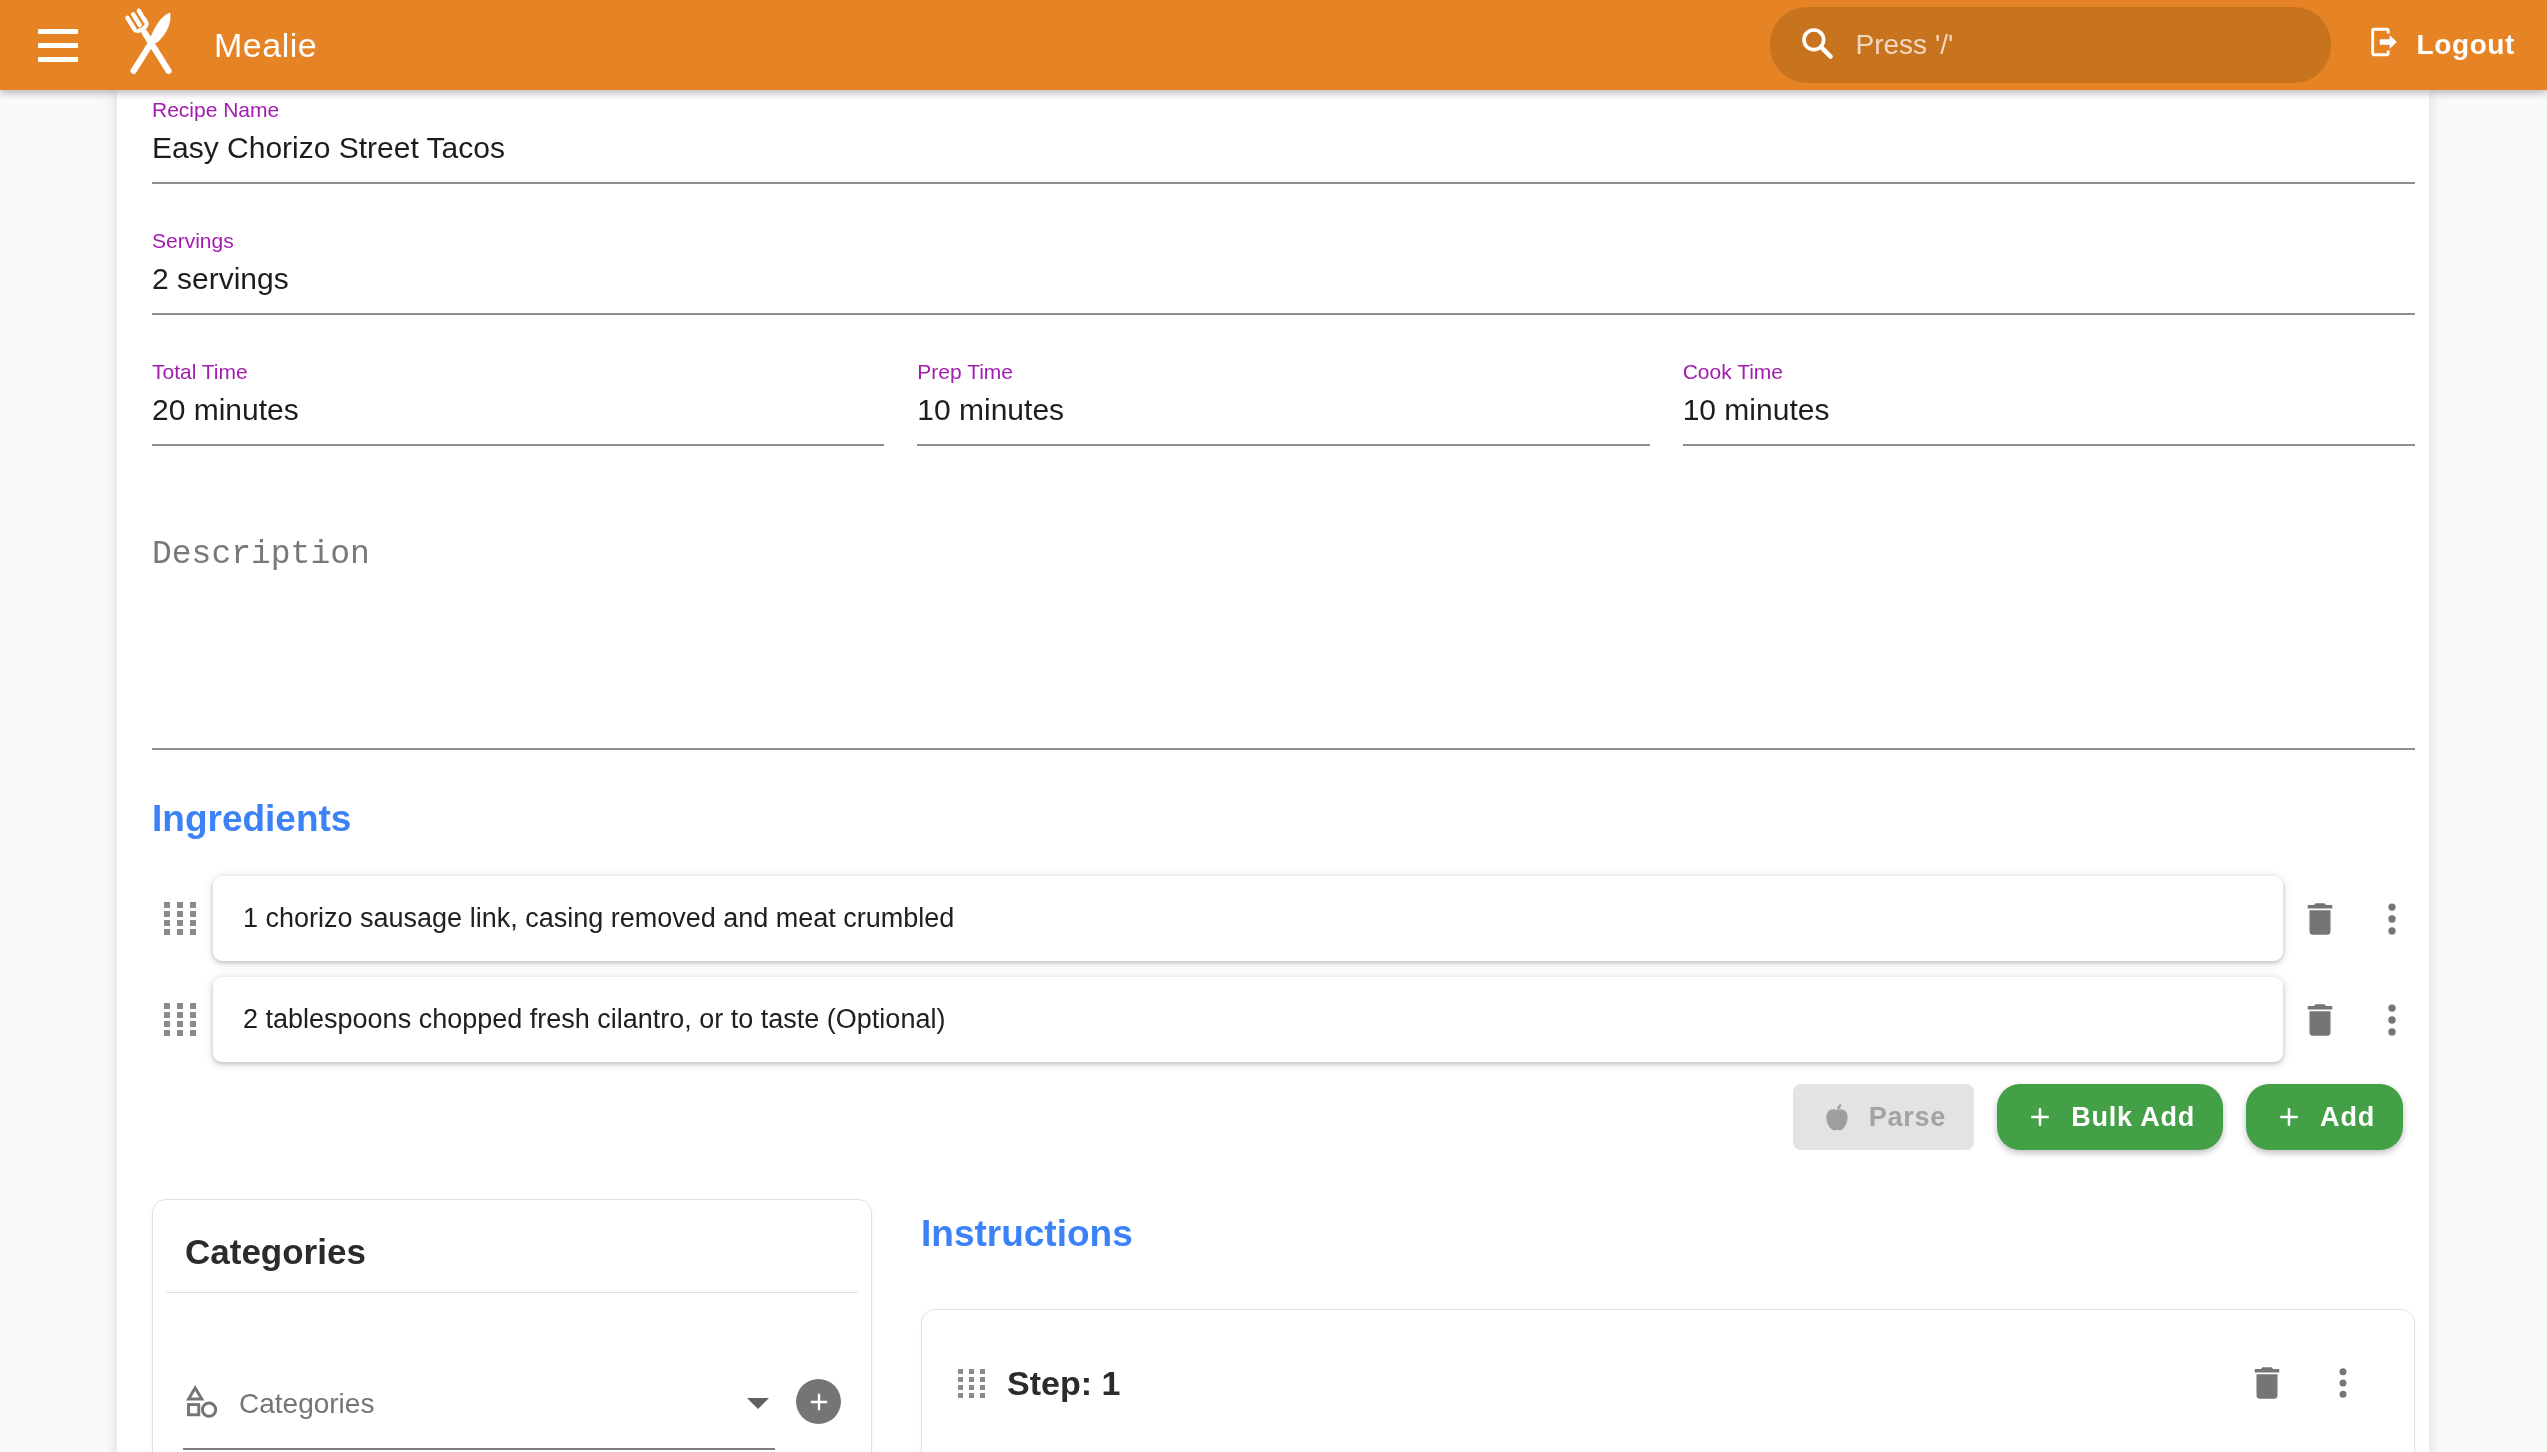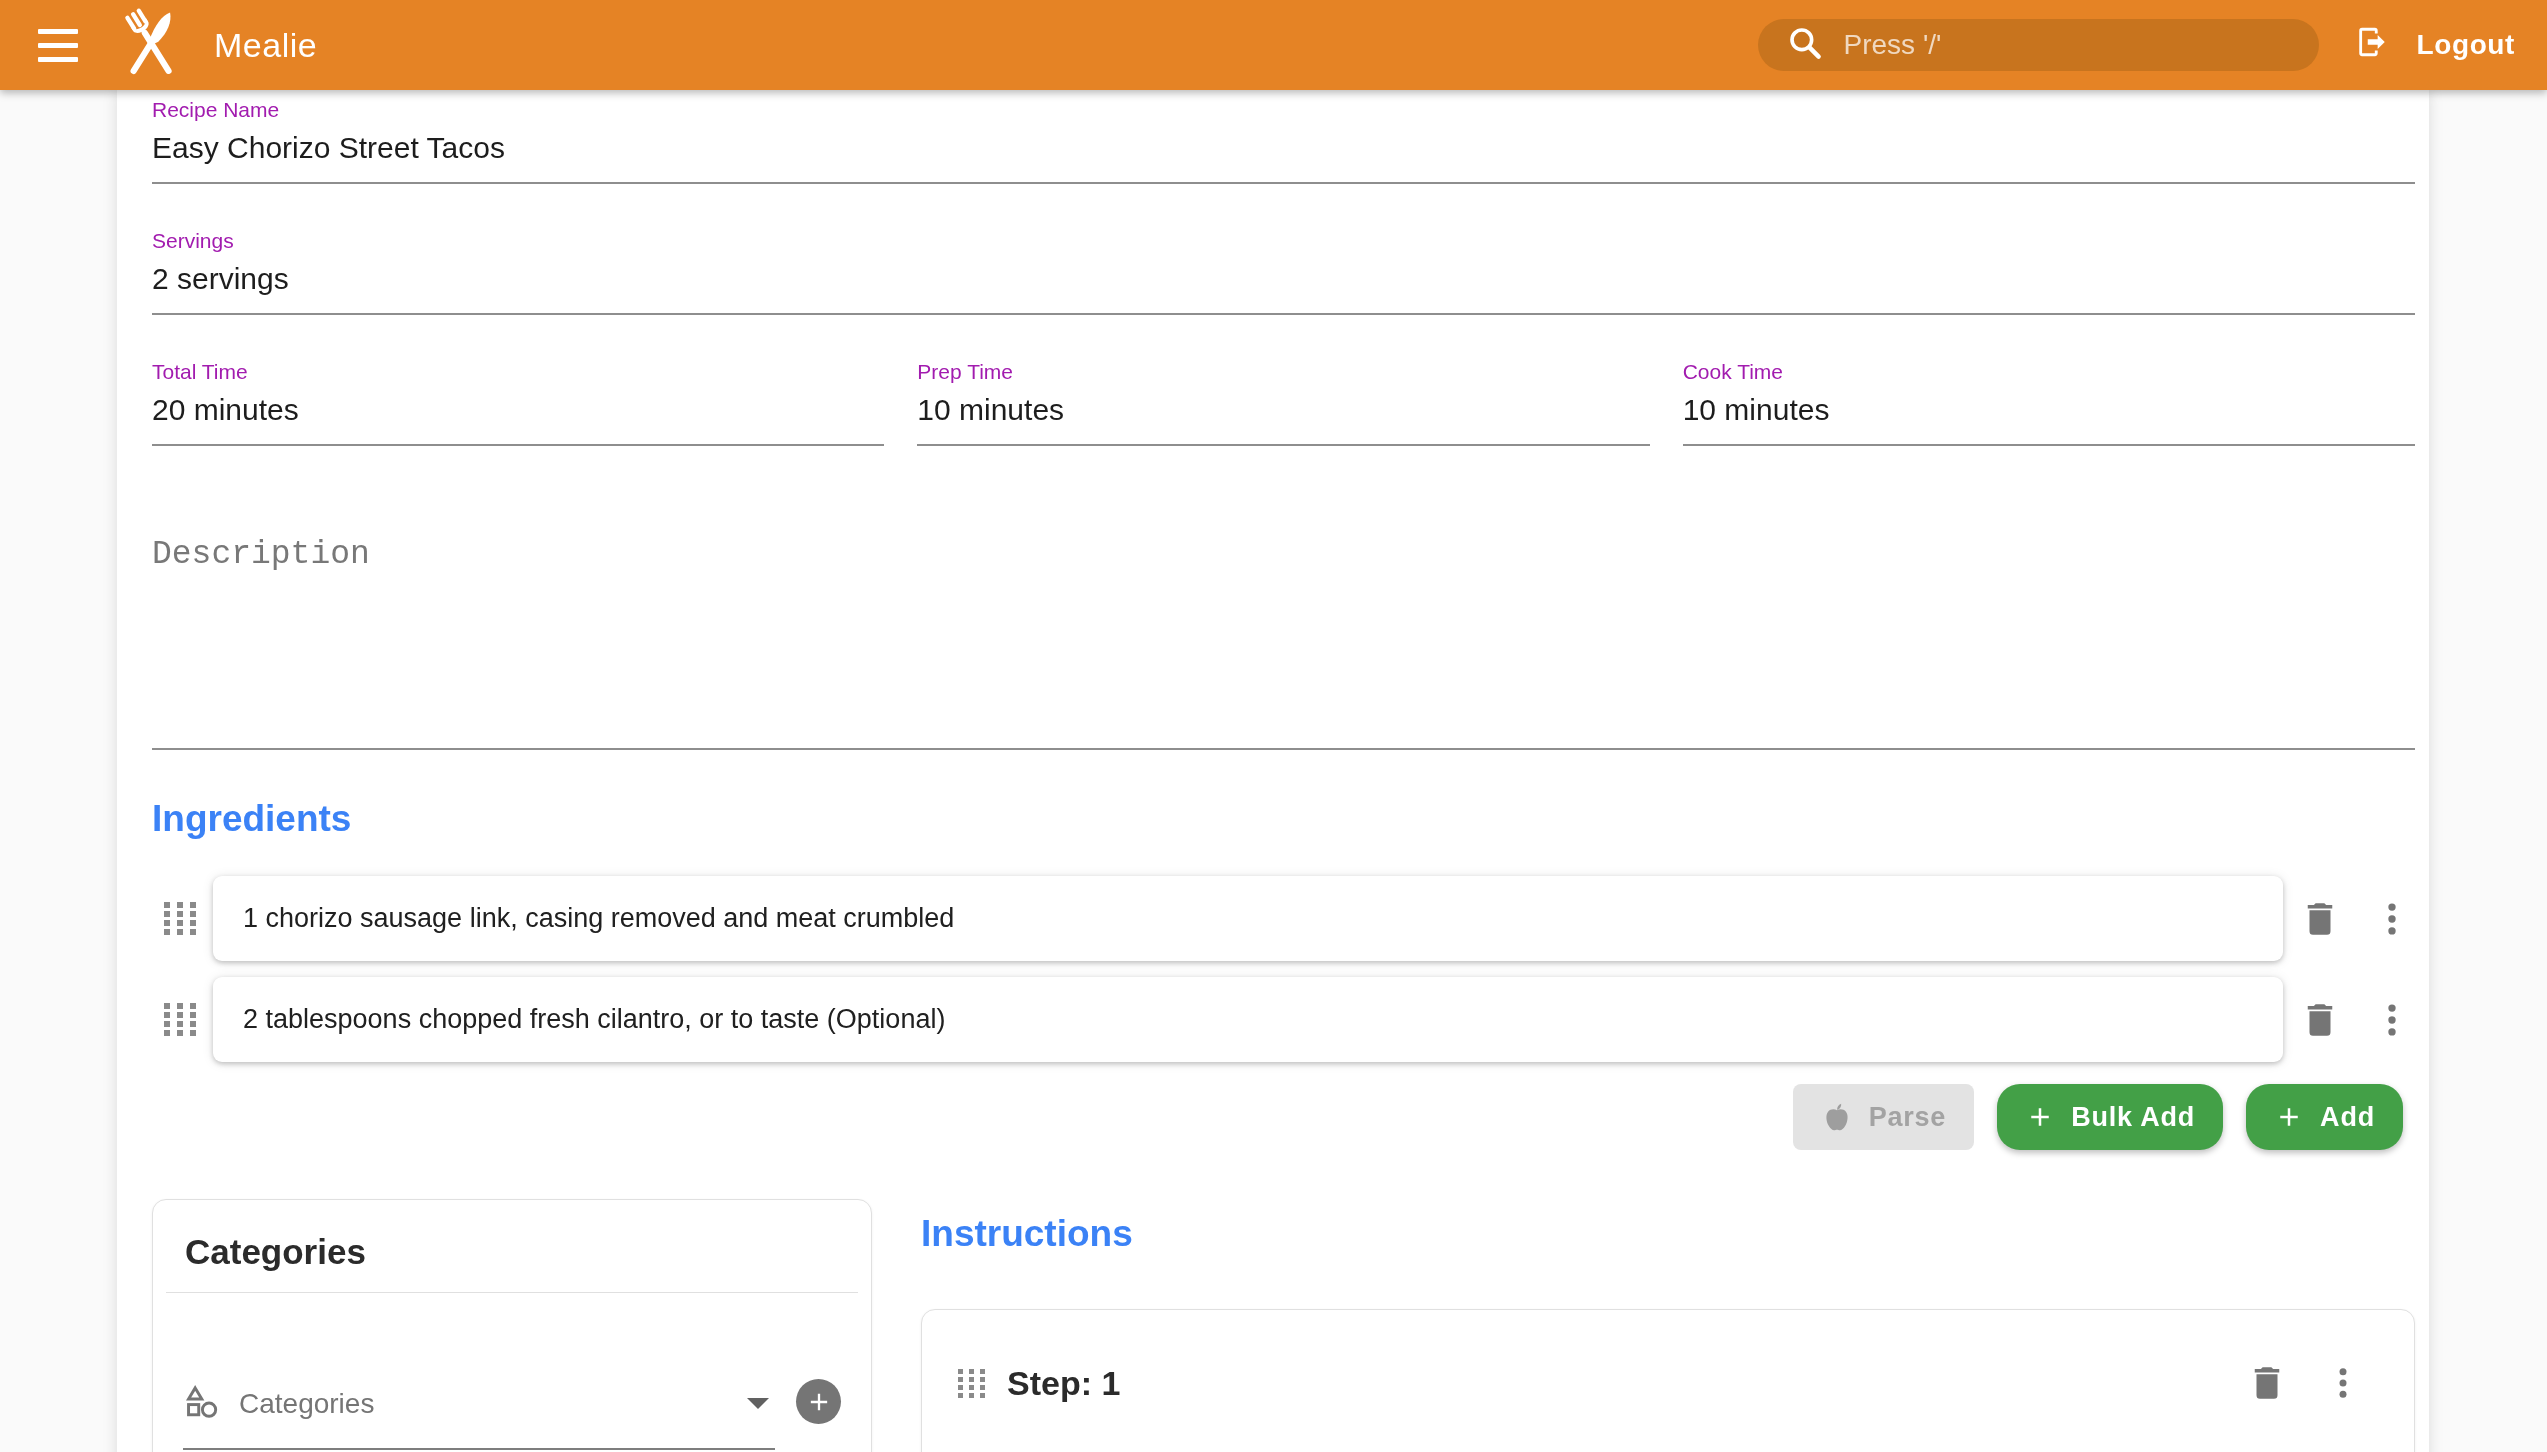--- a/index.html
+++ b/index.html
@@ -23,31 +23,31 @@
   }
   .hamburger {
     width:56px; height:56px; background:none; border:none; cursor:pointer;
     display:flex; flex-direction:column; justify-content:center; gap:9px; padding:0 8px;
   }
   .hamburger span { display:block; height:5px; width:40px; background:#fff; border-radius:1px; }
   .logo { margin-left:32px; display:flex; align-items:center; cursor:pointer; }
   .app-title { color:#fff; font-size:34px; font-weight:400; margin-left:30px; letter-spacing:0.5px; }
   .appbar-spacer { flex:1; }
   .searchbar {
-    width:561px; height:52px; border-radius:37px;
+    width:561px; height:76px; border-radius:37px;
     background:#C8741E;
     display:flex; align-items:center; padding:0 16px 0 28px;
   }
   .searchbar input {
     flex:1; margin-left:18px; background:transparent; border:none; outline:none;
     color:#fff; font-size:28px; font-family:inherit;
   }
   .searchbar input::placeholder { color:rgba(255,255,255,0.72); }
   .logout {
-    display:flex; align-items:center; gap:28px; margin-left:30px;
+    display:flex; align-items:center; gap:16px; margin-left:30px;
     background:none; border:none; cursor:pointer;
     color:#fff; font-size:28px; font-weight:700; font-family:inherit; letter-spacing:0.6px;
   }
 
   
   .sheet {
     position:absolute; left:117px; top:90px; width:2312px; height:1393px;
     background:#fff;
     box-shadow:0 0 14px rgba(0,0,0,0.13);
     padding:8px 14px 0 35px;

